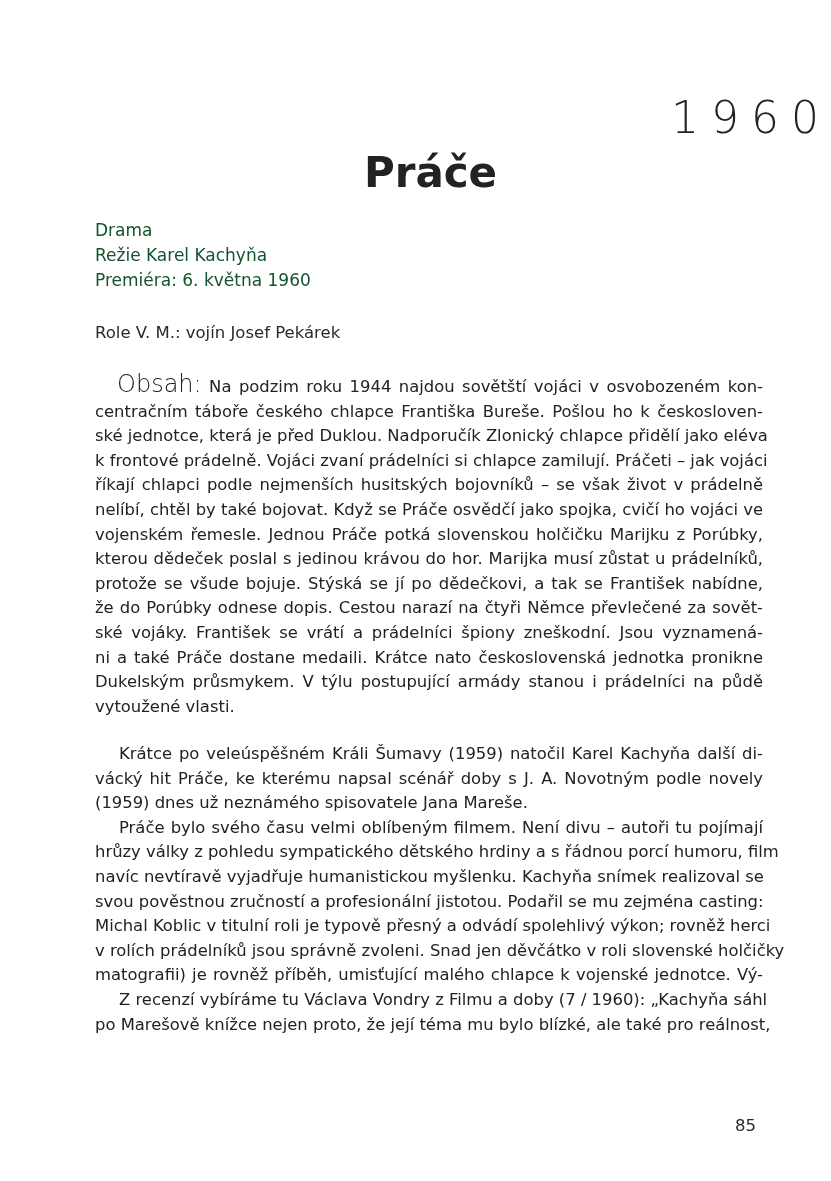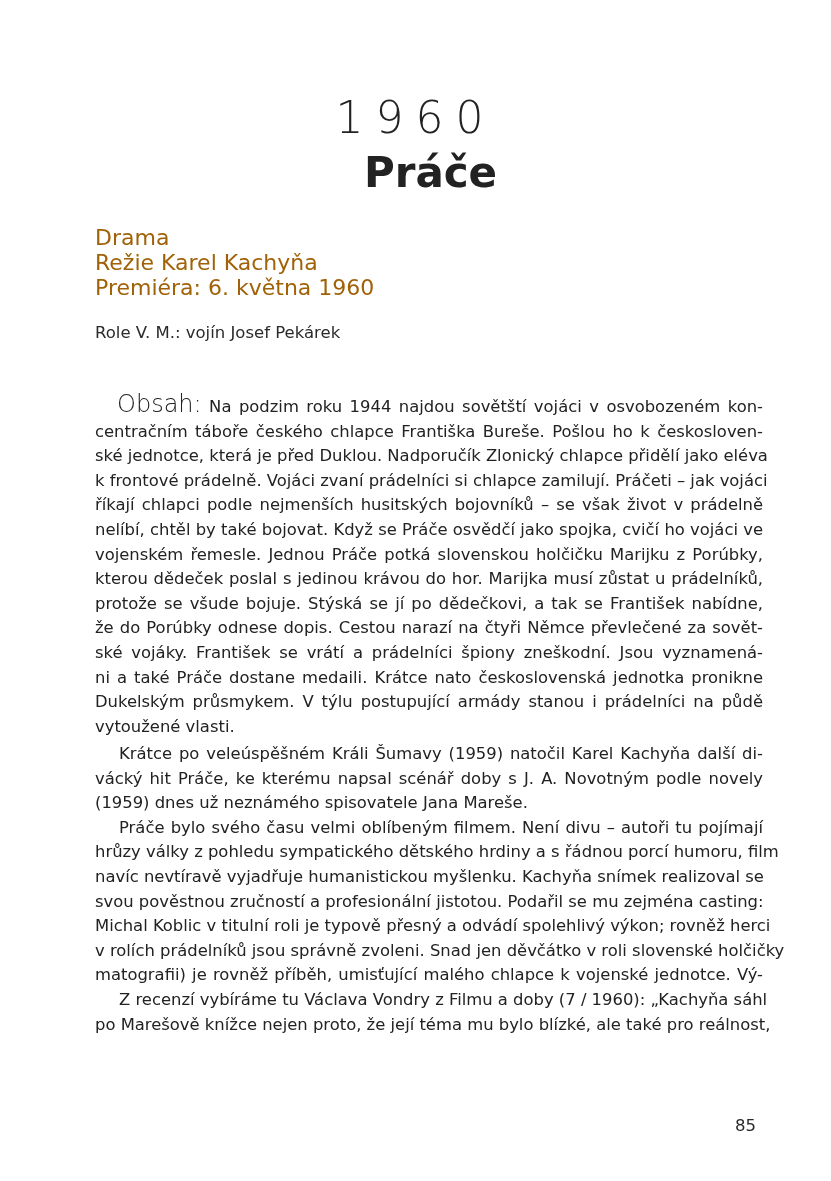--- a/index.html
+++ b/index.html
@@ -1,22 +1,22 @@
 <!DOCTYPE html>
 <html><head>
   <meta charset="utf-8">
   <style>
     html, body { margin: 0; padding: 0; background: #ffffff; }
     body { width: 831px; height: 1181px; position: relative; overflow: hidden;
       font-family: "DejaVu Sans", "Liberation Sans", sans-serif; color: #1e1e1e; }
-    .year { position: absolute; left: 0; width: 831px; top: 92px; text-align: center;
+    .year { position: absolute; left: 0; width: 831px; top: 92px; text-align: right;
       font-size: 44px; font-weight: 300; letter-spacing: 12px; color: #222; }
     .title { position: absolute; left: 15px; width: 831px; top: 148px; text-align: center;
       font-size: 42px; font-weight: bold; color: #222; }
-    .meta { position: absolute; left: 95px; top: 225px; font-size: 22px; line-height: 25px; color: #a16207; }
+    .meta { position: absolute; left: 95px; top: 218px; font-size: 17px; line-height: 25px; color: #14532d; }
     .role { position: absolute; left: 95px; top: 320px; font-size: 16.5px; line-height: 25px; color: #2a2a2a; }
     .para { position: absolute; left: 95px; width: 668px; font-size: 16.4px; line-height: 24.6px;
       text-align: justify; color: #222; }
     .para .line { display: block; white-space: nowrap; text-align-last: justify; text-align: justify; }
     .para .line.last { text-align-last: left; }
     .obsah-label { font-size: 24px; font-weight: 300; }
     .indent { padding-left: 24px; }
     .page-number { position: absolute; left: 735px; top: 1116px; font-size: 16.5px; color: #2a2a2a; }
   </style>
 </head>
@@ -25,21 +25,21 @@
 <div class="year">1960</div>
 <div class="title">Práče</div>
 
 <div class="meta">
   <div>Drama</div>
   <div>Režie Karel Kachyňa</div>
   <div>Premiéra: 6. května 1960</div>
 </div>
 <div class="role">Role V. M.: vojín Josef Pekárek</div>
 
-<div class="para" style="top:392px;">
+<div class="para" style="top:372px;">
   <span class="line" style="padding-left:22px;"><span class="obsah-label">Obsah:</span><span> Na podzim roku 1944 najdou sovětští vojáci v osvobozeném kon-</span></span>
   <span class="line">centračním táboře českého chlapce Františka Bureše. Pošlou ho k českosloven-</span>
   <span class="line">ské jednotce, která je před Duklou. Nadporučík Zlonický chlapce přidělí jako eléva</span>
   <span class="line">k frontové prádelně. Vojáci zvaní prádelníci si chlapce zamilují. Práčeti – jak vojáci</span>
   <span class="line">říkají chlapci podle nejmenších husitských bojovníků – se však život v prádelně</span>
   <span class="line">nelíbí, chtěl by také bojovat. Když se Práče osvědčí jako spojka, cvičí ho vojáci ve</span>
   <span class="line">vojenském řemesle. Jednou Práče potká slovenskou holčičku Marijku z Porúbky,</span>
   <span class="line">kterou dědeček poslal s jedinou krávou do hor. Marijka musí zůstat u prádelníků,</span>
   <span class="line">protože se všude bojuje. Stýská se jí po dědečkovi, a tak se František nabídne,</span>
   <span class="line">že do Porúbky odnese dopis. Cestou narazí na čtyři Němce převlečené za sovět-</span>

